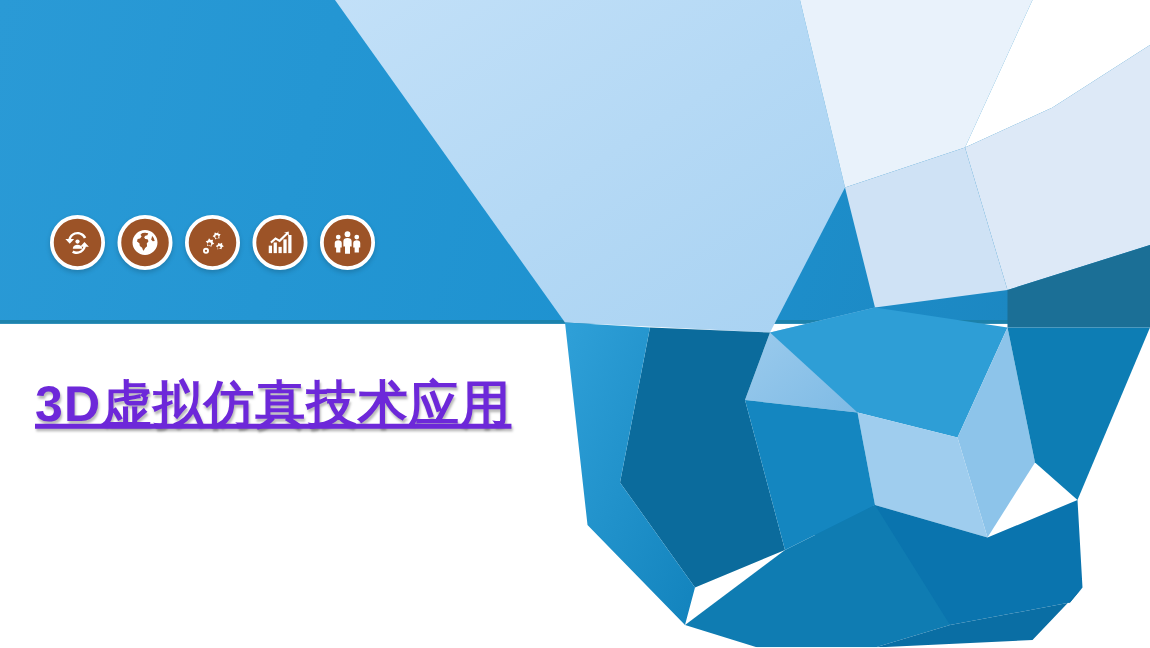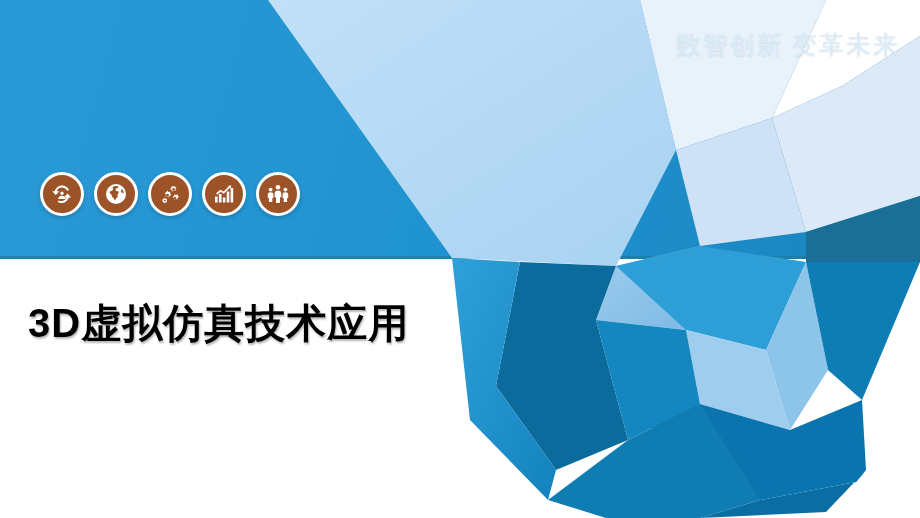--- a/index.html
+++ b/index.html
@@ -98,24 +98,25 @@
   
   .title-block {
     position: absolute;
     left: 28px;
     top: 296px;
   }
   .slide-title {
     margin: 0;
     font-size: 40px;
     font-weight: bold;
-    color: #000000;
+    color: #6d28d9;
     letter-spacing: 1px;
     white-space: nowrap;
     text-shadow: 1px 2px 2px rgba(0,0,0,.28);
+    text-decoration: underline;
   }
 </style>
 </head>
 <body>
 
 <div class="slide">
 
   <div class="header-band"></div>
   <div class="header-band-edge"></div>
 
@@ -173,21 +174,20 @@
       <polygon points="700,404 790,430 862,400 866,470 856,482 760,500 640,420" fill="#0a74ae"></polygon>
 
       <polygon points="628,440 700,404 760,500 700,518 606,518 548,500" fill="#0f7cb2"></polygon>
 
       <polygon points="760,500 856,482 866,470 826,512 700,518" fill="#0a6ea4"></polygon>
 
       <polygon points="596,320 686,330 700,404 628,440" fill="#1486c0"></polygon>
     </svg>
   </div>
 
-  <div class="tagline">数智创新 变革未来</div>
 
   <div class="icon-strip">
 
     <div class="icon-badge">
       <span>
         <svg viewBox="0 0 24 24" xmlns="http://www.w3.org/2000/svg">
           <path d="M12 3.5c3.1 0 5.8 1.8 7 4.4l-1.9.8c-.9-2-2.9-3.3-5.1-3.3-2.4 0-4.5 1.6-5.3 3.8h2.6L5.8 13 2.3 9.2h2.4C5.6 5.9 8.5 3.5 12 3.5z"></path>
           <path d="M17.6 11.6l3.5 3.8h-2.4c-.9 3.3-3.8 5.7-7.3 5.7-1.4 0-2.7-.4-3.8-1l1.1-1.7c.8.4 1.7.7 2.7.7 2.4 0 4.5-1.6 5.3-3.8h-2.6l3.5-3.7z"></path>
           <circle cx="12" cy="11.2" r="1.7"></circle>
           <path d="M8.3 16.4c0-1.6 1.7-2.6 3.7-2.6s3.7 1 3.7 2.6v.6H8.3v-.6z"></path>

